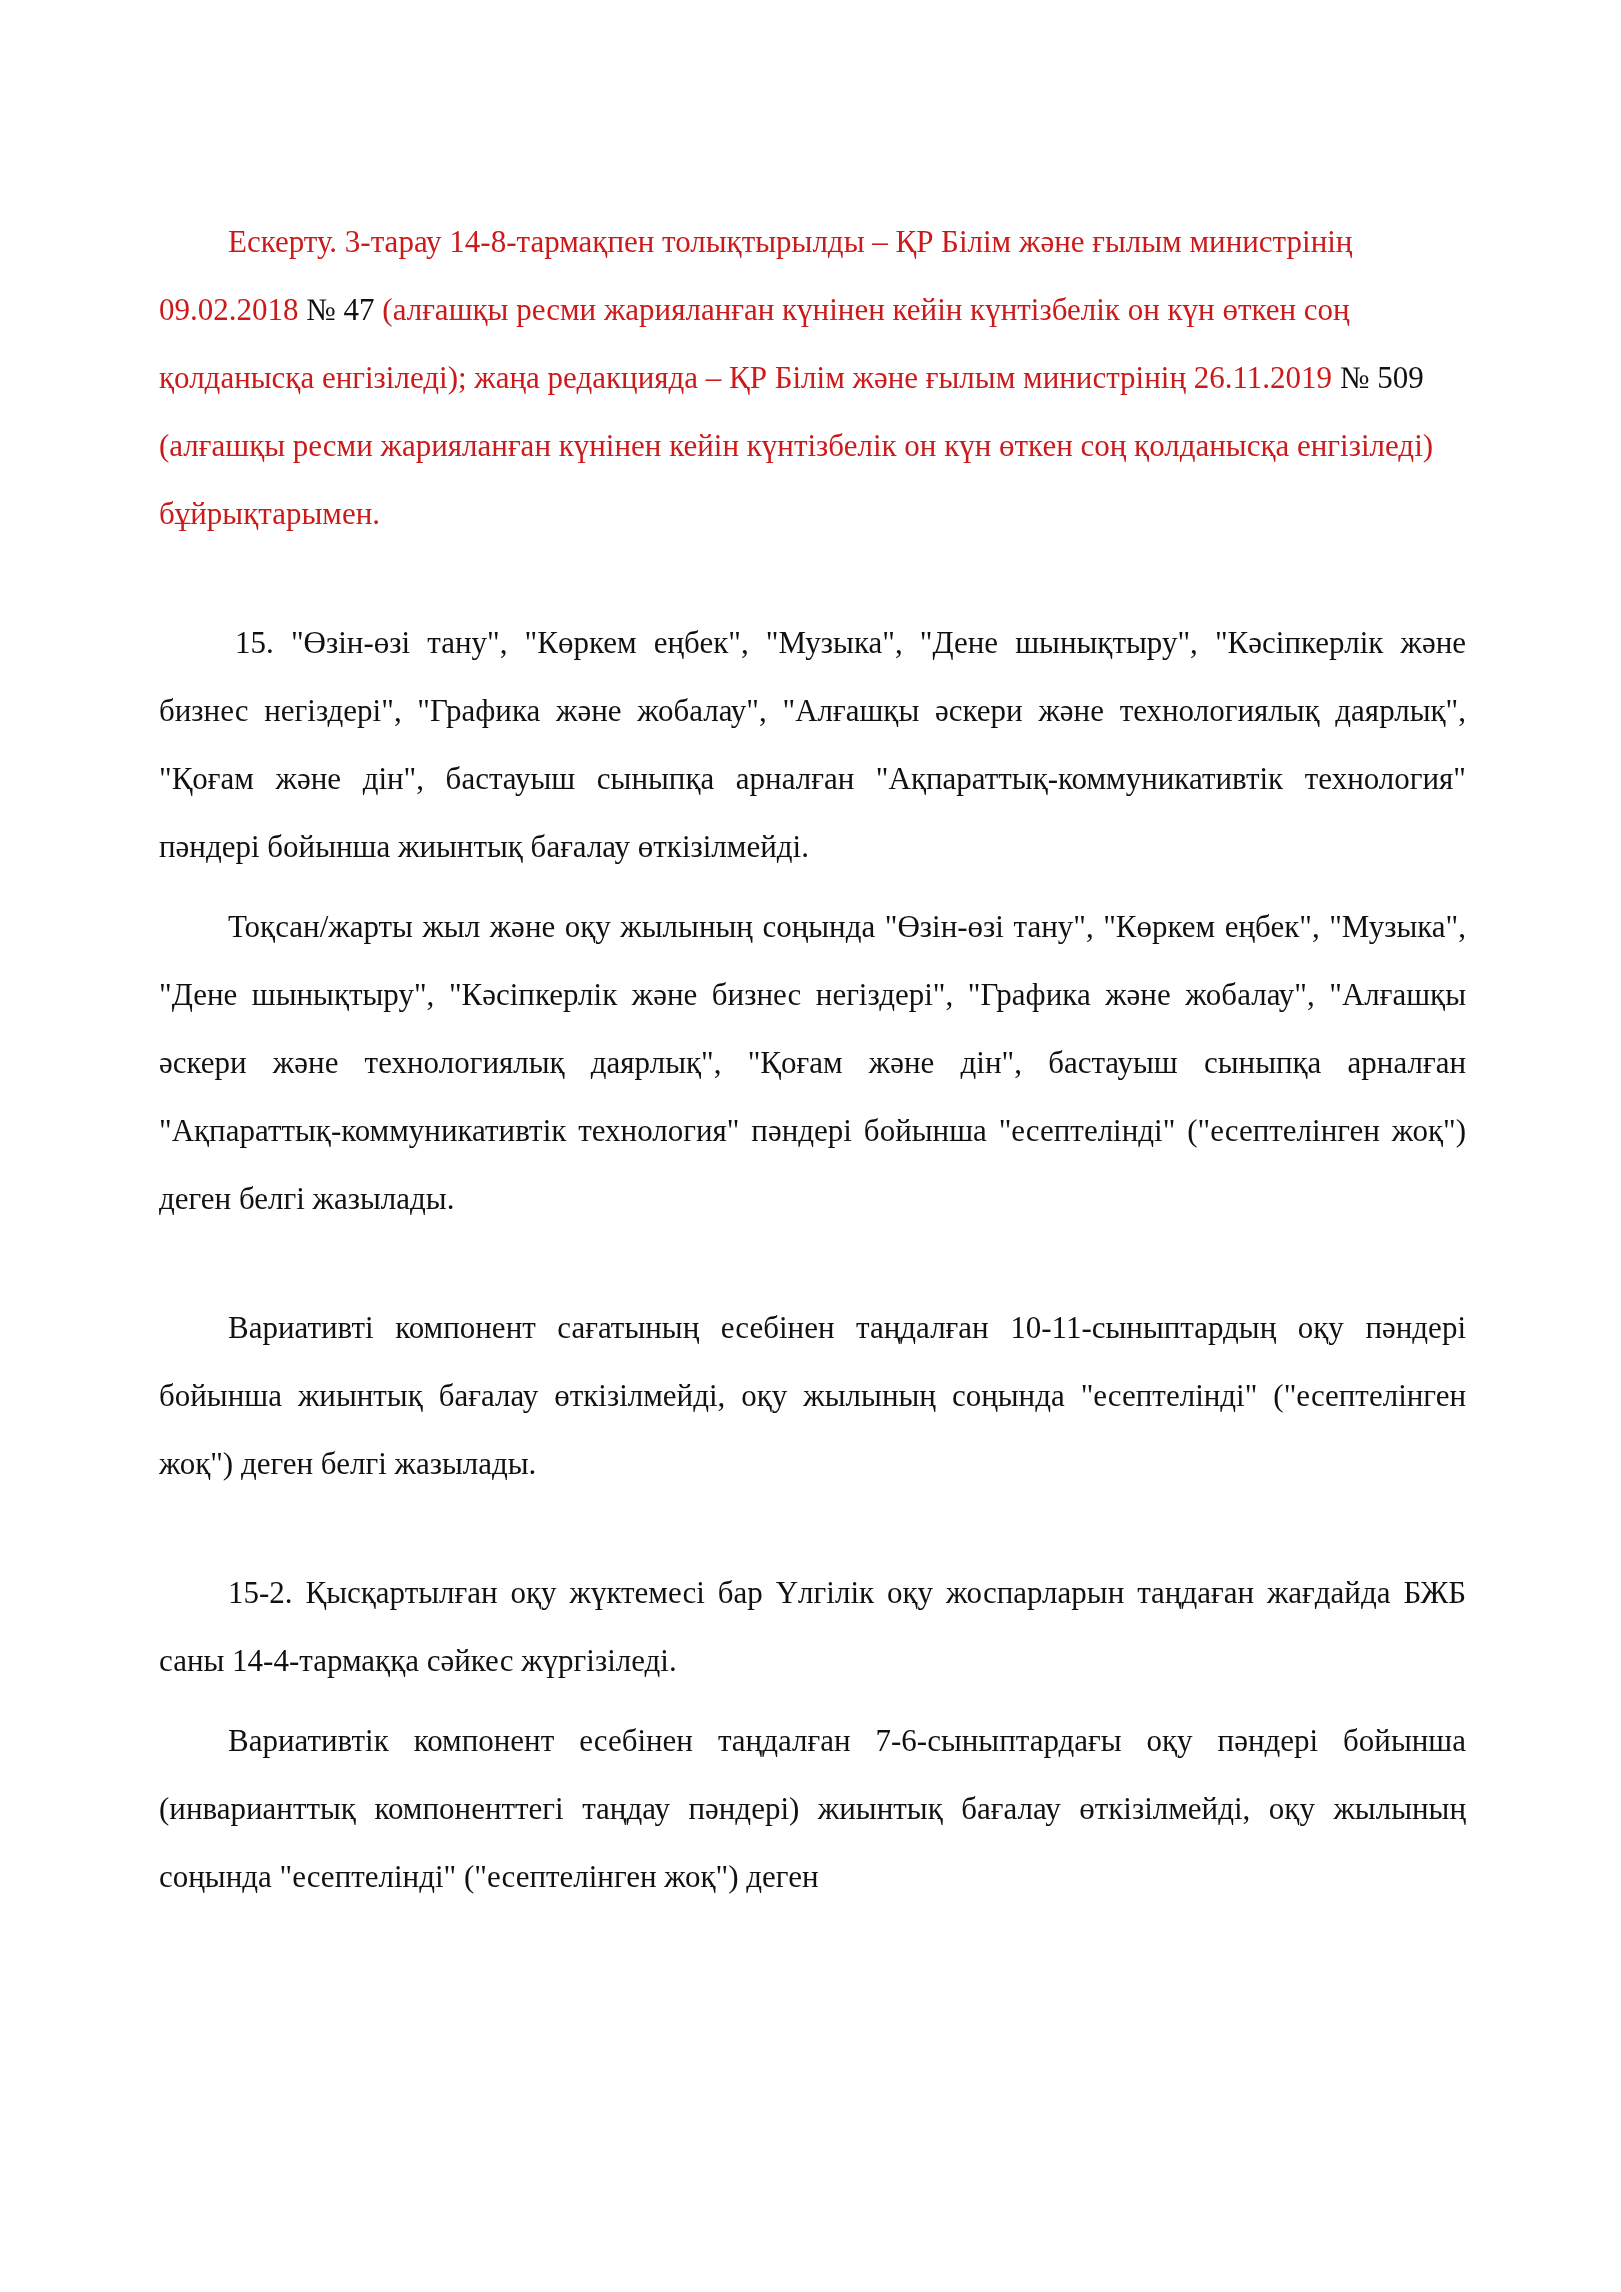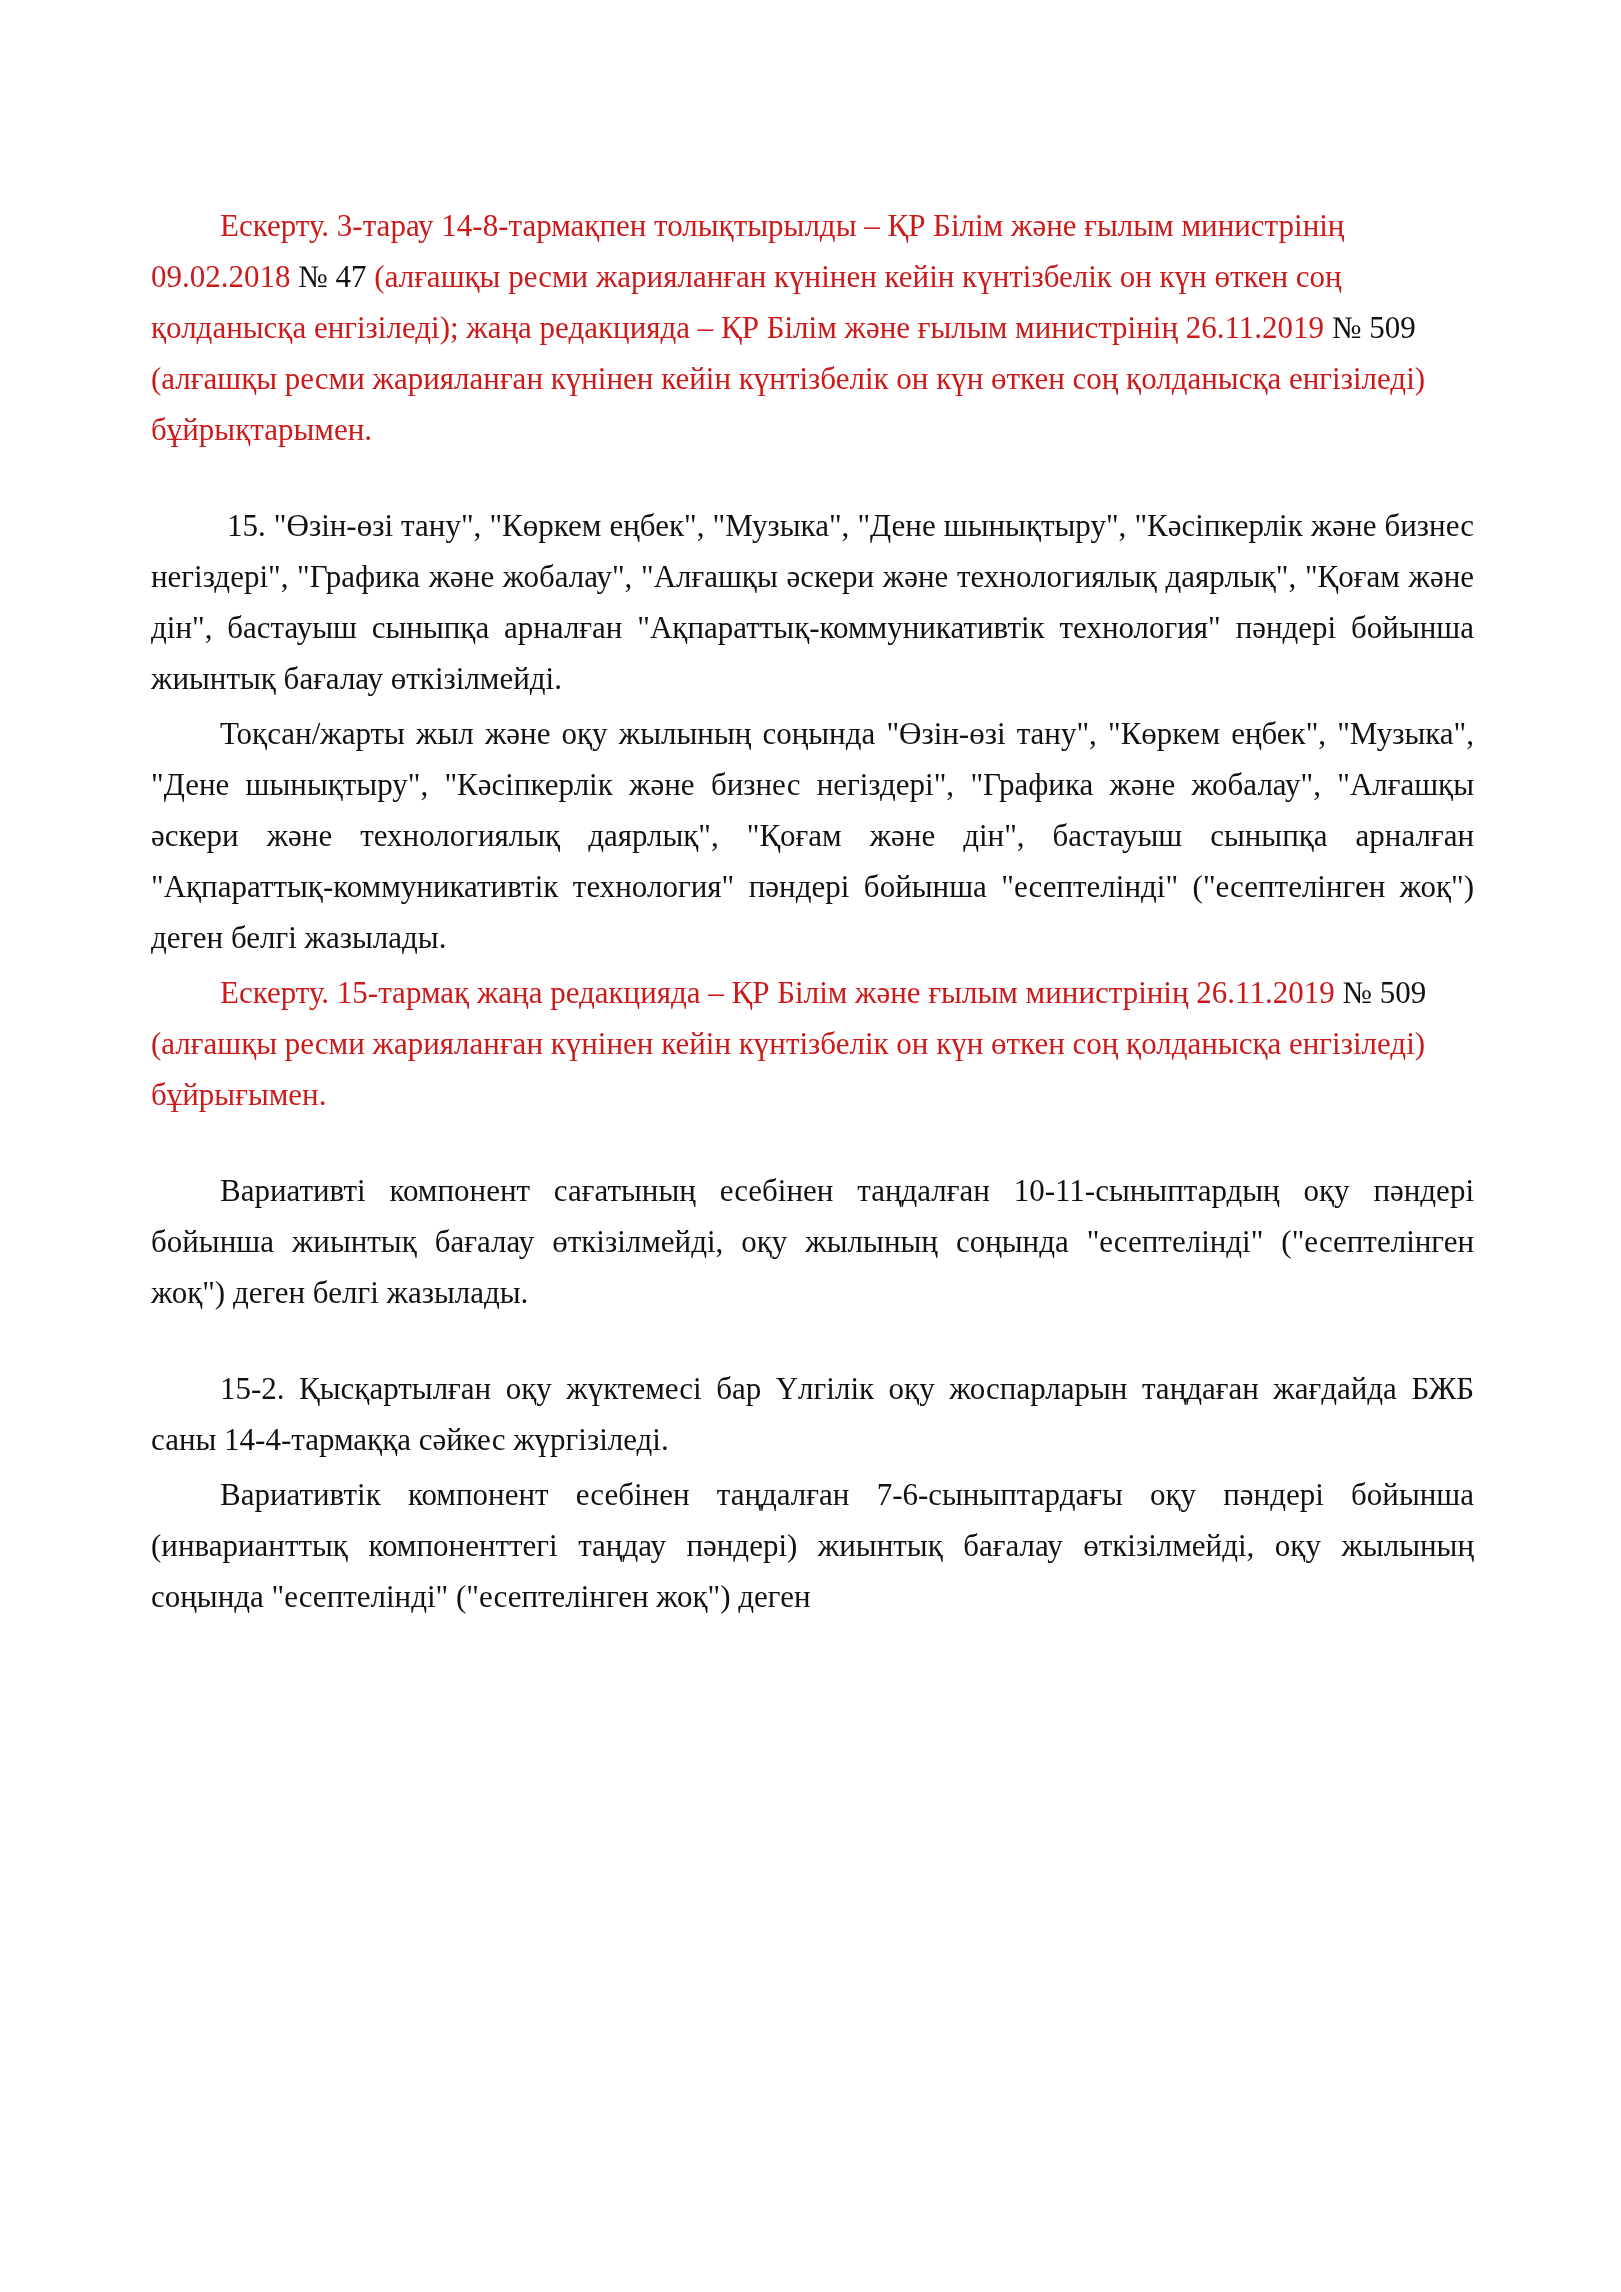--- a/index.html
+++ b/index.html
@@ -15,23 +15,23 @@
       font-family: "Liberation Serif", "DejaVu Serif", serif;
       color: #111111;
     }
     .page {
       position: absolute;
       left: 147px;
       top: 196px;
       width: 1331px;
     }
     .para {
-      margin: 4px;
+      margin: 12px;
       font-size: 31px;
-      line-height: 51px;
+      line-height: 68px;
       text-align: justify;
       text-indent: 69px;
       word-spacing: 0px;
     }
     .note {
       color: #cc1a1a;
       text-align: left;
     }
     .note .num {
       color: #111111;
@@ -46,21 +46,20 @@
 
 <div class="page">
 
   <p class="para note"><span>Ескерту. 3-тарау 14-8-тармақпен толықтырылды – ҚР Білім және ғылым министрінің 09.02.2018 </span><span class="num">№ 47</span><span> (алғашқы ресми жарияланған күнінен кейін күнтізбелік он күн өткен соң қолданысқа енгізіледі); жаңа редакцияда – ҚР Білім және ғылым министрінің 26.11.2019 </span><span class="num">№ 509</span><span> (алғашқы ресми жарияланған күнінен кейін күнтізбелік он күн өткен соң қолданысқа енгізіледі) бұйрықтарымен.</span></p>
 
   <div class="block-gap"></div>
 
   <p class="para p-15">15. "Өзін-өзі тану", "Көркем еңбек", "Музыка", "Дене шынықтыру", "Кәсіпкерлік және бизнес негіздері", "Графика және жобалау", "Алғашқы әскери және технологиялық даярлық", "Қоғам және дін", бастауыш сыныпқа арналған "Ақпараттық-коммуникативтік технология" пәндері бойынша жиынтық бағалау өткізілмейді.</p>
   <p class="para">Тоқсан/жарты жыл және оқу жылының соңында "Өзін-өзі тану", "Көркем еңбек", "Музыка", "Дене шынықтыру", "Кәсіпкерлік және бизнес негіздері", "Графика және жобалау", "Алғашқы әскери және технологиялық даярлық", "Қоғам және дін", бастауыш сыныпқа арналған "Ақпараттық-коммуникативтік технология" пәндері бойынша "есептелінді" ("есептелінген жоқ") деген белгі жазылады.</p>
 
-  <p class="para note"><span>Ескерту. 15-тармақ жаңа редакцияда – ҚР Білім және ғылым министрінің 26.11.2019 </span><span class="num">№ 509</span><span> (алғашқы ресми жарияланған күнінен кейін күнтізбелік он күн өткен соң қолданысқа енгізіледі) бұйрығымен.</span></p>
 
   <div class="block-gap"></div>
 
   <p class="para">Вариативті компонент сағатының есебінен таңдалған 10-11-сыныптардың оқу пәндері бойынша жиынтық бағалау өткізілмейді, оқу жылының соңында "есептелінді" ("есептелінген жоқ") деген белгі жазылады.</p>
 
 
   <div class="block-gap"></div>
 
   <p class="para">15-2. Қысқартылған оқу жүктемесі бар Үлгілік оқу жоспарларын таңдаған жағдайда БЖБ саны 14-4-тармаққа сәйкес жүргізіледі.</p>
   <p class="para">Вариативтік компонент есебінен таңдалған 7-6-сыныптардағы оқу пәндері бойынша (инварианттық компоненттегі таңдау пәндері) жиынтық бағалау өткізілмейді, оқу жылының соңында "есептелінді" ("есептелінген жоқ") деген</p>

